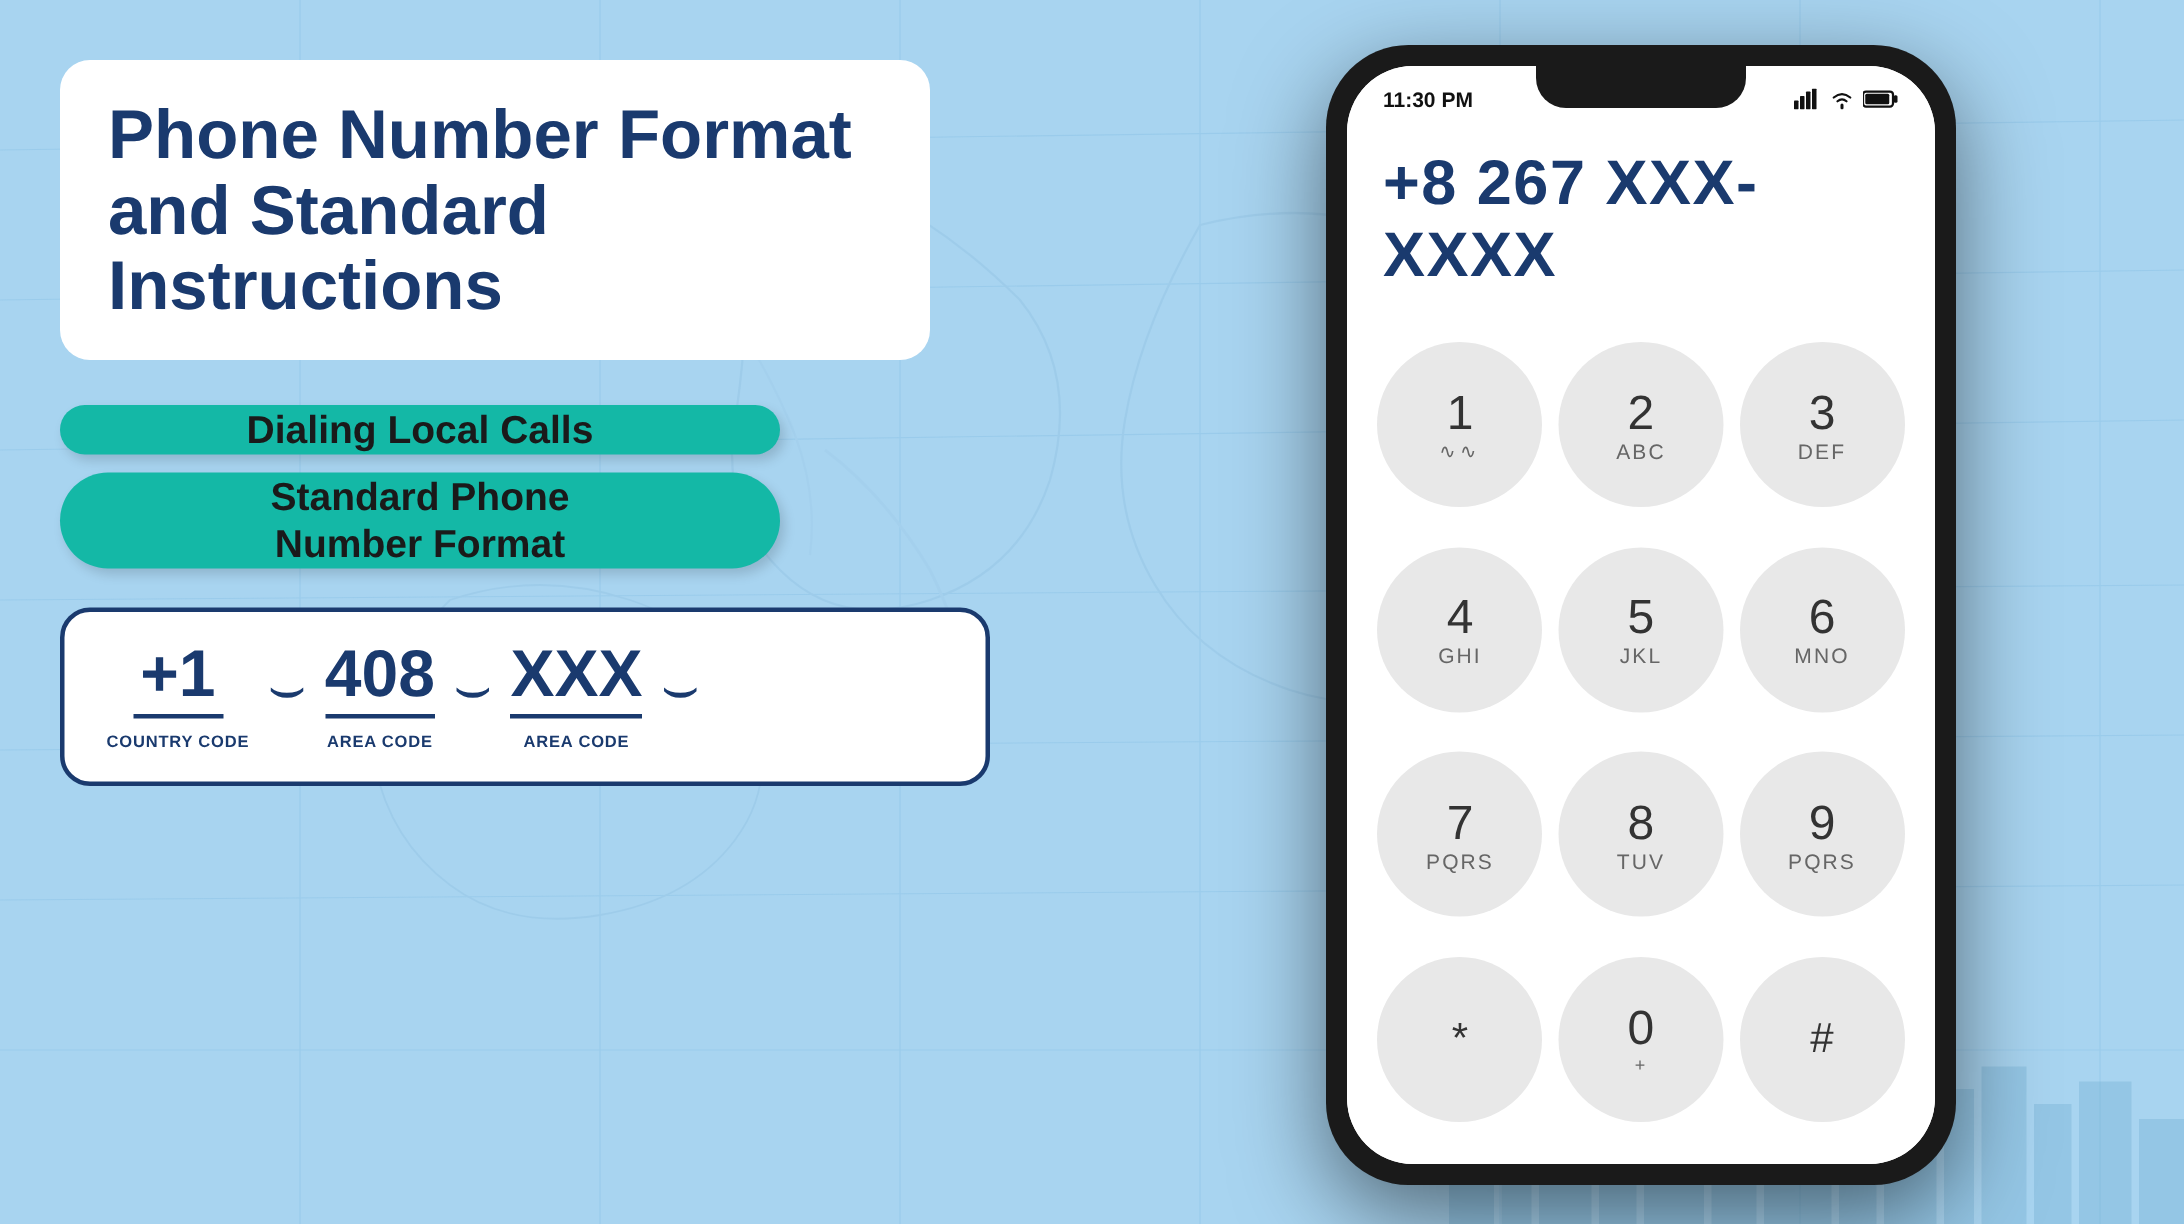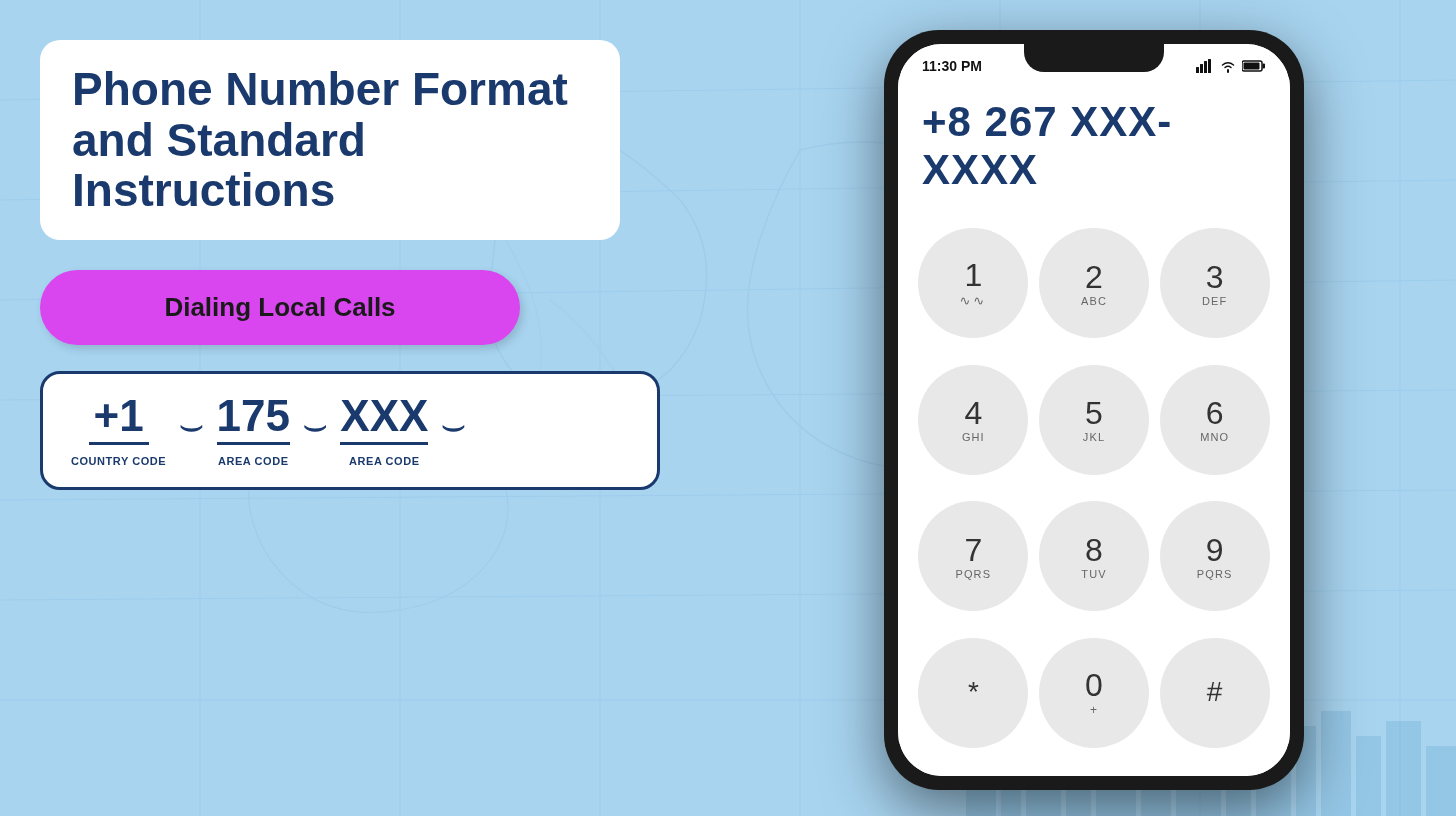--- a/index.html
+++ b/index.html
@@ -61,23 +61,23 @@
     }
 
     .menu-items {
       display: flex;
       flex-direction: column;
       gap: 12px;
       margin-top: 10px;
     }
 
     .menu-item {
-      background: #d946ef;
+      background: #14b8a6;
       border-radius: 50px;
-      padding: 22px 36px;
+      padding: 1px 36px;
       max-width: 480px;
       box-shadow: 3px 4px 8px rgba(0,0,0,0.15);
       cursor: pointer;
     }
 
     .menu-item span {
       font-size: 26px;
       font-weight: 900;
       color: #1a1a1a;
       display: block;
@@ -232,21 +232,21 @@
     }
 
     .dial-key .num {
       font-size: 32px;
       font-weight: 300;
       color: #333;
       line-height: 1.1;
     }
 
     .dial-key .sub {
-      font-size: 11px;
+      font-size: 14px;
       font-weight: 500;
       color: #666;
       letter-spacing: 0.1em;
     }
 
     .dial-key.symbol .num {
       font-size: 28px;
       font-weight: 400;
     }
 
@@ -323,34 +323,38 @@
     </h1>
   </div>
 
   <div class="menu-items">
 
     <div class="menu-item">
       <span>Dialing Local Calls</span>
     </div>
 
 
+    <div class="menu-item">
+      <span style="white-space: pre-line;">Standard Phone
+Number Format</span>
+    </div>
 
   </div>
 
   <div class="phone-format-box">
 
     <div class="format-segment">
       <div class="code">+1</div>
       <div class="label">COUNTRY CODE</div>
     </div>
 
     <div class="separator">⌣</div>
 
     <div class="format-segment">
-      <div class="code">175</div>
+      <div class="code">408</div>
       <div class="label">AREA CODE</div>
     </div>
 
     <div class="separator">⌣</div>
 
     <div class="format-segment">
       <div class="code">XXX</div>
       <div class="label">AREA CODE</div>
     </div>
 

